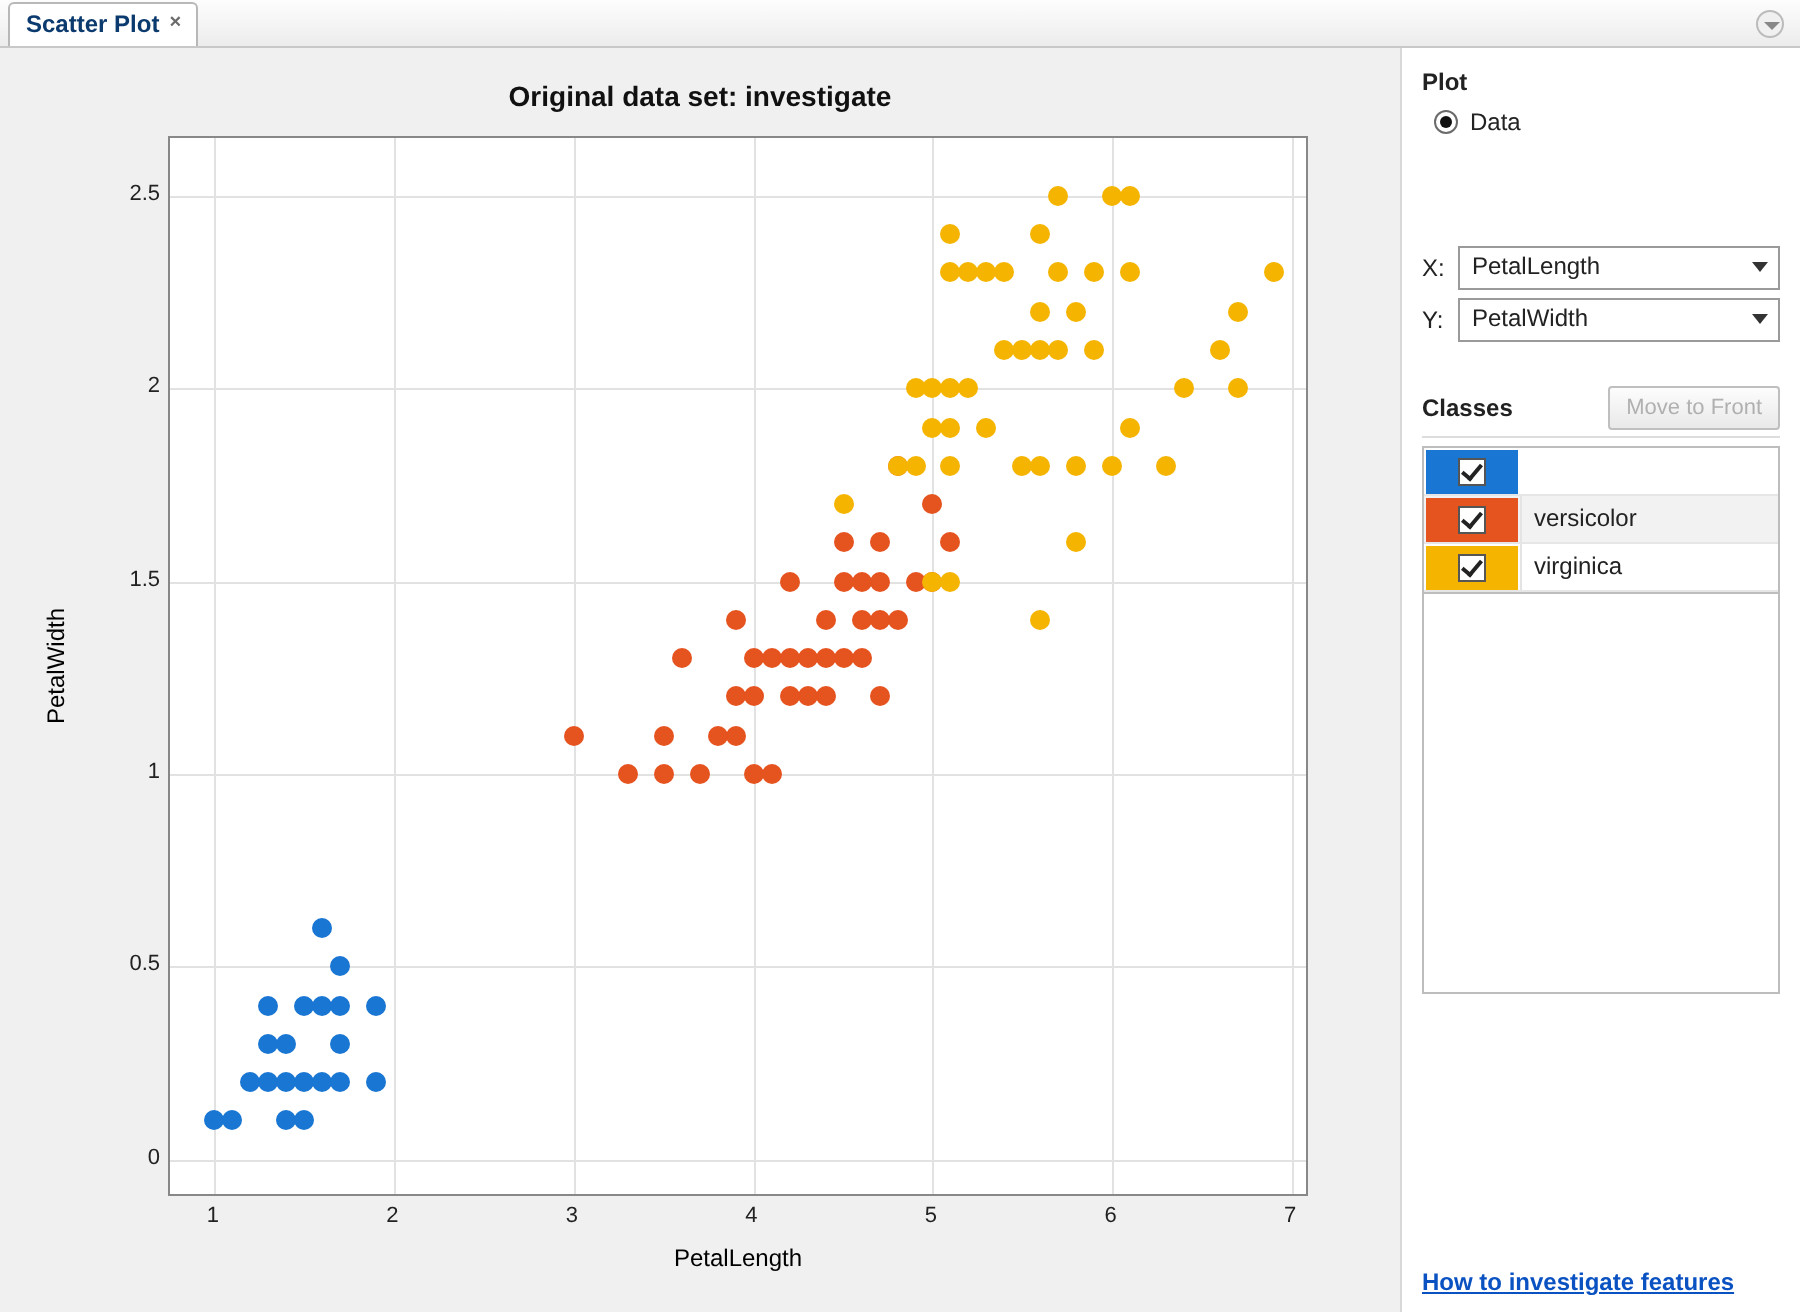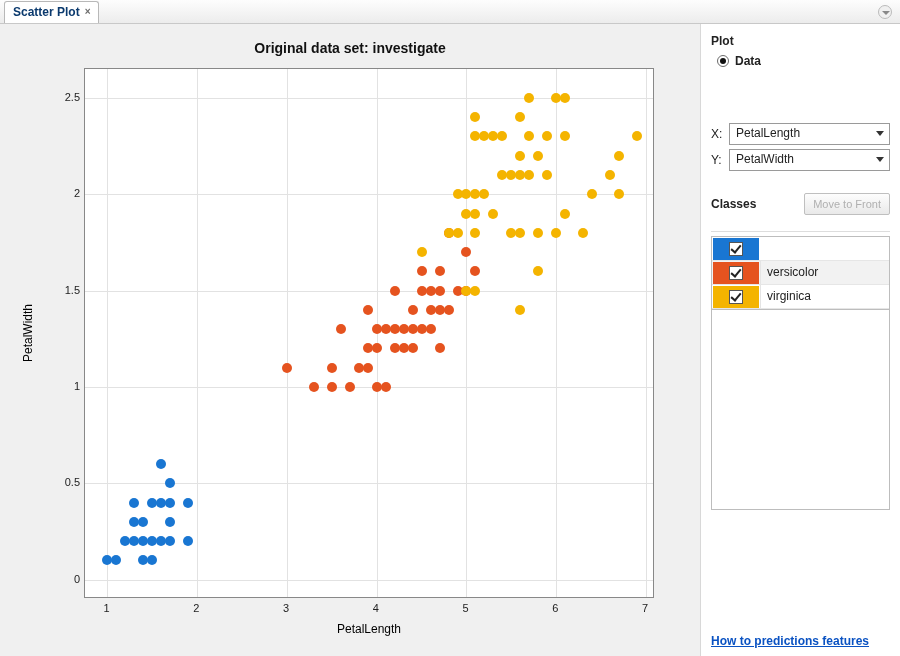--- a/index.html
+++ b/index.html
@@ -31,21 +31,21 @@
     display:flex; height:632px;
   }
   .plot-panel {
     width:700px; height:632px; background:#f0f0f0; padding:10px 6px 6px 6px;
   }
   .side-panel {
     width:200px; height:632px; background:#fff; border-left:1px solid #d8d8d8;
     padding:10px 10px 6px 10px; font-size:12px; color:#222; position:relative;
   }
   .section-title { font-weight:bold; margin-bottom:6px; font-size:12px;}
-  .radio-row { display:flex; align-items:center; margin:2px 0 3px 6px; font-size:12px;font-weight:bold; }
+  .radio-row { display:flex; align-items:center; margin:2px 0 3px 6px; font-size:12px; }
   .radio {
     width:12px; height:12px; border:1px solid #6b6b6b; border-radius:50%;
     margin-right:6px; position:relative; background:#fff;
   }
   .radio.checked:after{
     content:""; position:absolute; left:2px; top:2px; width:6px; height:6px;
     border-radius:50%; background:#111;
   }
   .radio-row.disabled { color:#b4b4b4; }
   .radio-row.disabled .radio { border-color:#cfcfcf; }
@@ -55,21 +55,21 @@
     flex:1; height:22px; border:1px solid #9a9a9a; background:#fff;
     font-size:12px; padding:2px 18px 2px 6px; position:relative;
   }
   .select:after{
     content:""; position:absolute; right:5px; top:7px;
     border-left:4px solid transparent; border-right:4px solid transparent;
     border-top:5px solid #333;
   }
   .classes-header {
     display:flex; align-items:center; justify-content:space-between;
-    border-bottom:1px solid #ddd; padding-bottom:16px; margin-bottom:4px;
+    border-bottom:1px solid #ddd; padding-bottom:3px; margin-bottom:4px;
   }
   .btn {
     height:22px; border:1px solid #bfbfbf; background:linear-gradient(#fdfdfd,#e9e9e9);
     font-size:11px; padding:0 8px; color:#222; border-radius:2px;
   }
   .btn.disabled { color:#b0b0b0; }
   .classes-table {
     border:1px solid #bdbdbd; width:100%; font-size:12px;
   }
   .classes-table .thead { display:flex; background:#f1f1f1; border-bottom:1px solid #c8c8c8; }
@@ -324,16 +324,16 @@
               <div class="swatch-box" style="background:#f4b400">
                 <span class="chk"></span>
               </div>
             </div>
             <div class="order-cell">virginica</div>
           </div>
         </div>
     </div>
     <div class="classes-empty"></div>
 
-    <div class="help-link">How to predictions features</div>
+    <div class="help-link">How to investigate features</div>
   </div>
 
 </div>
 
 </body></html>

